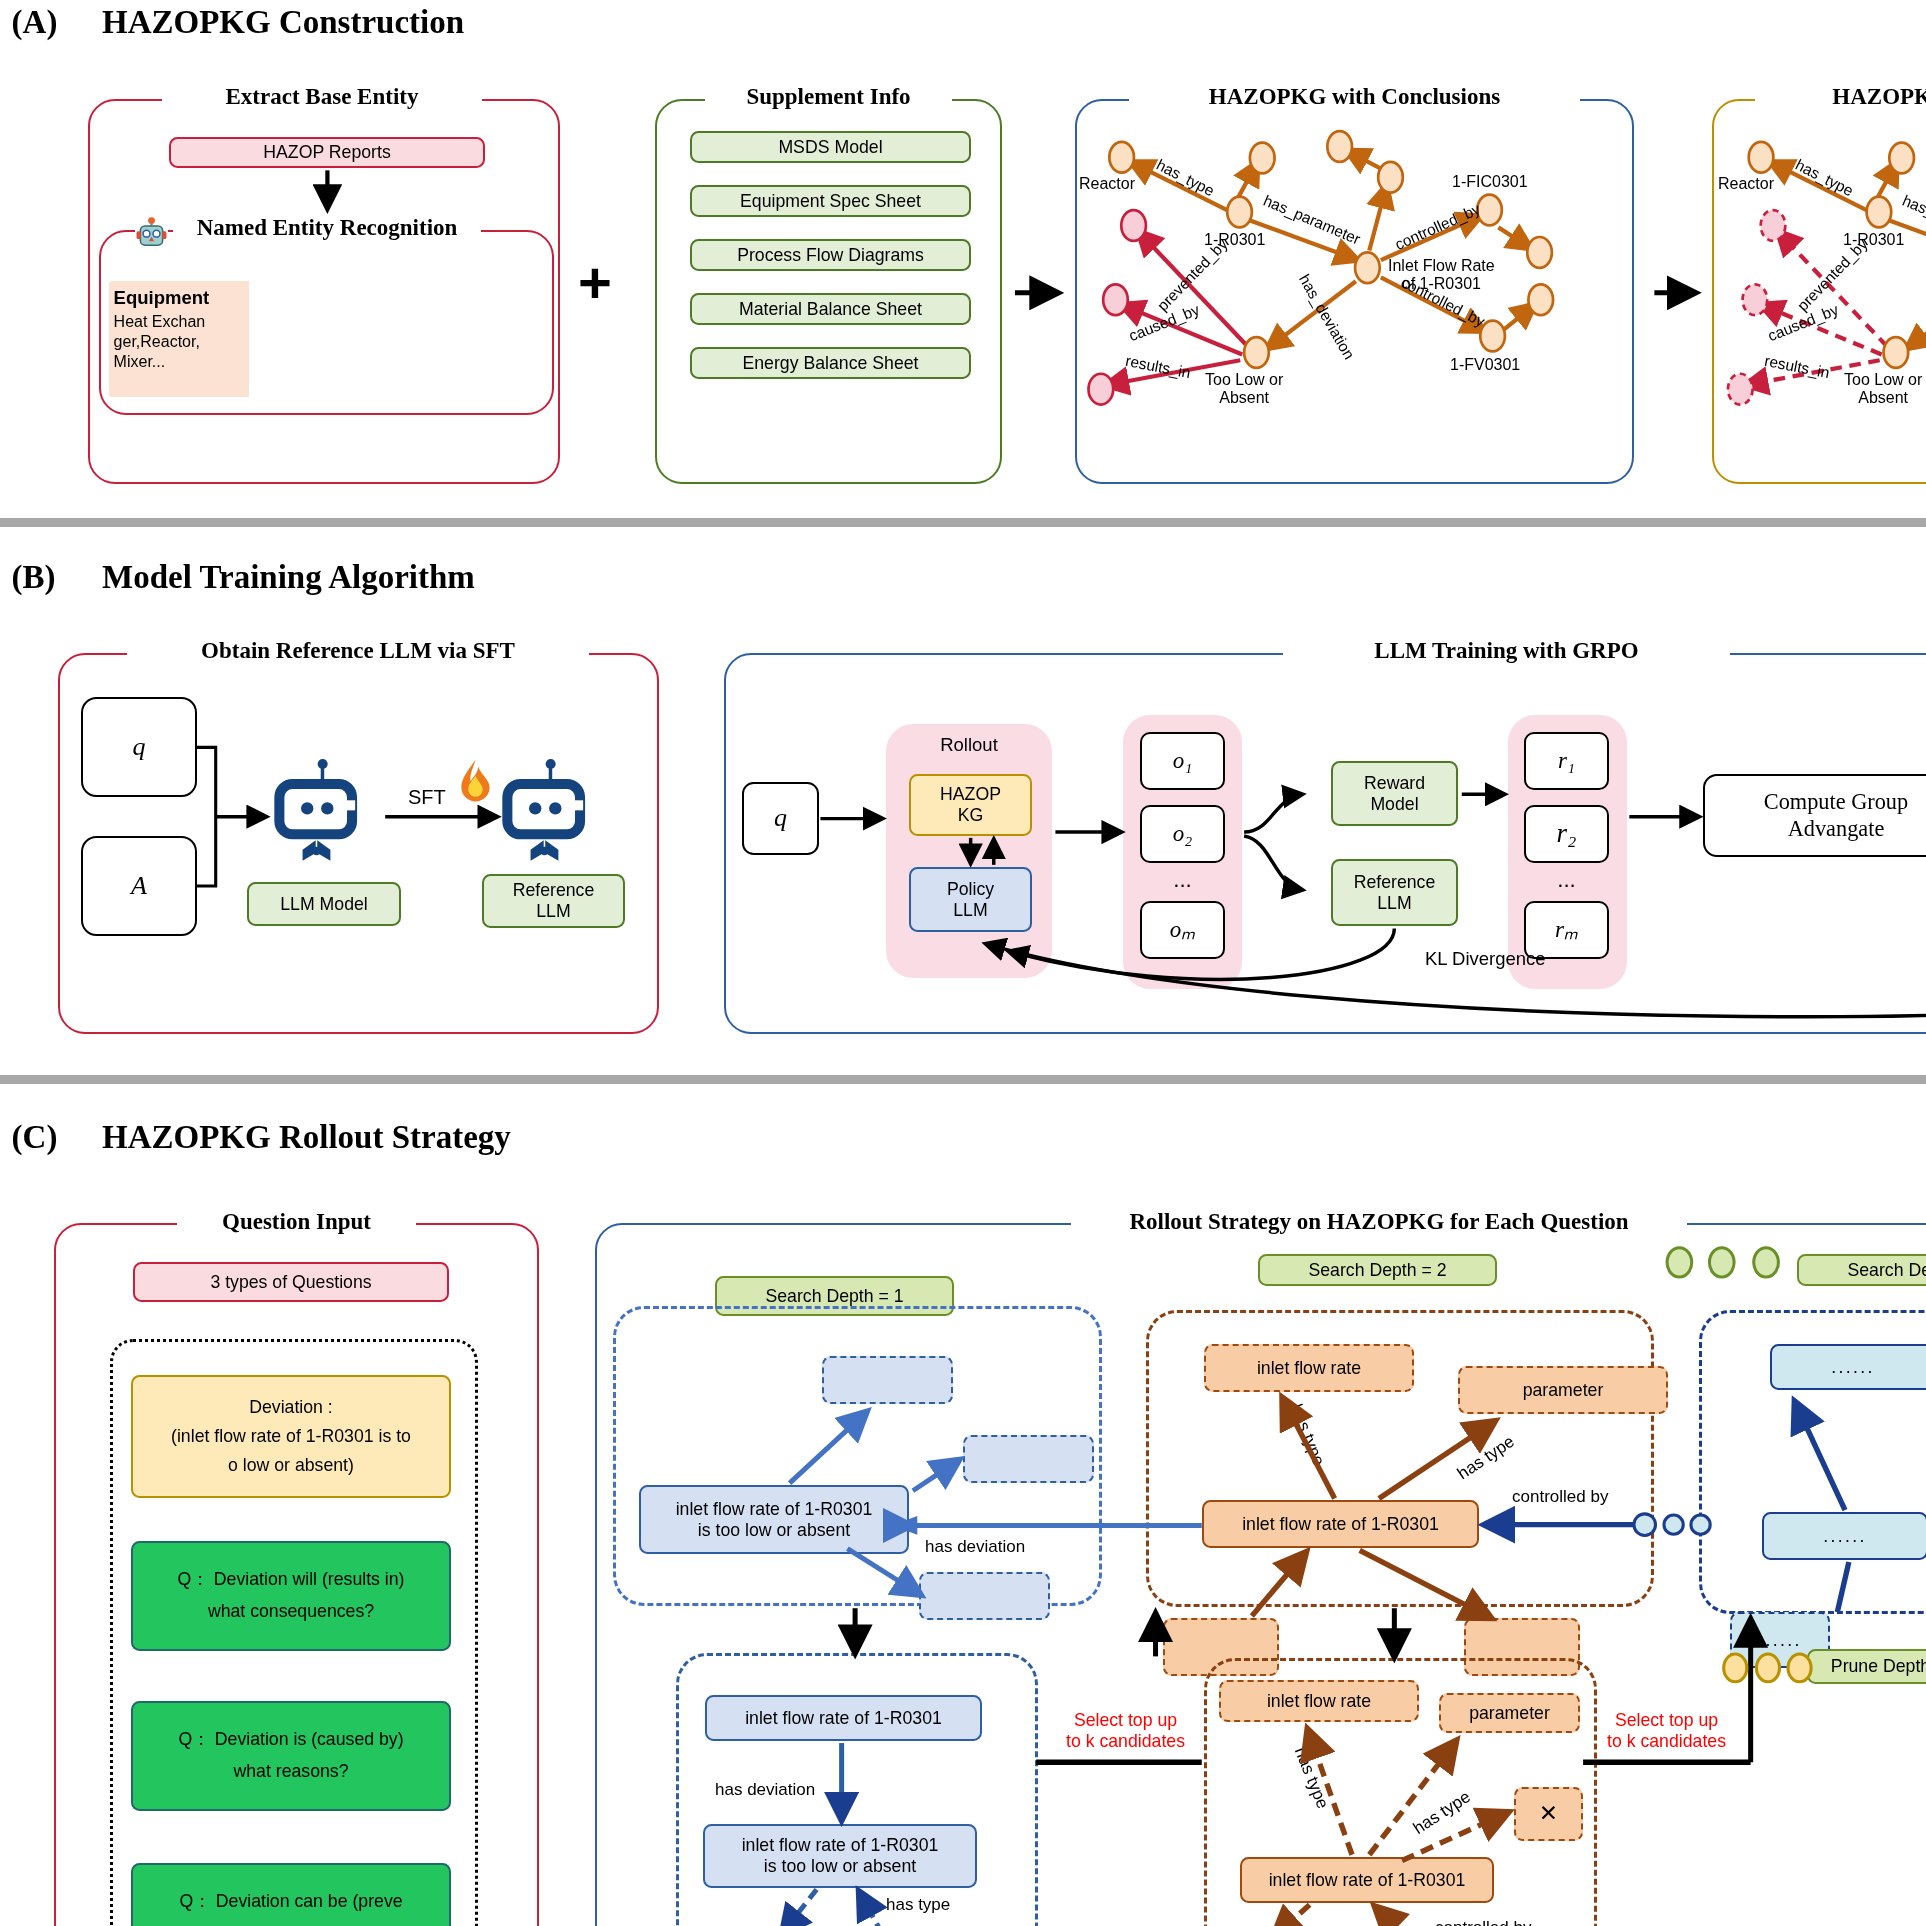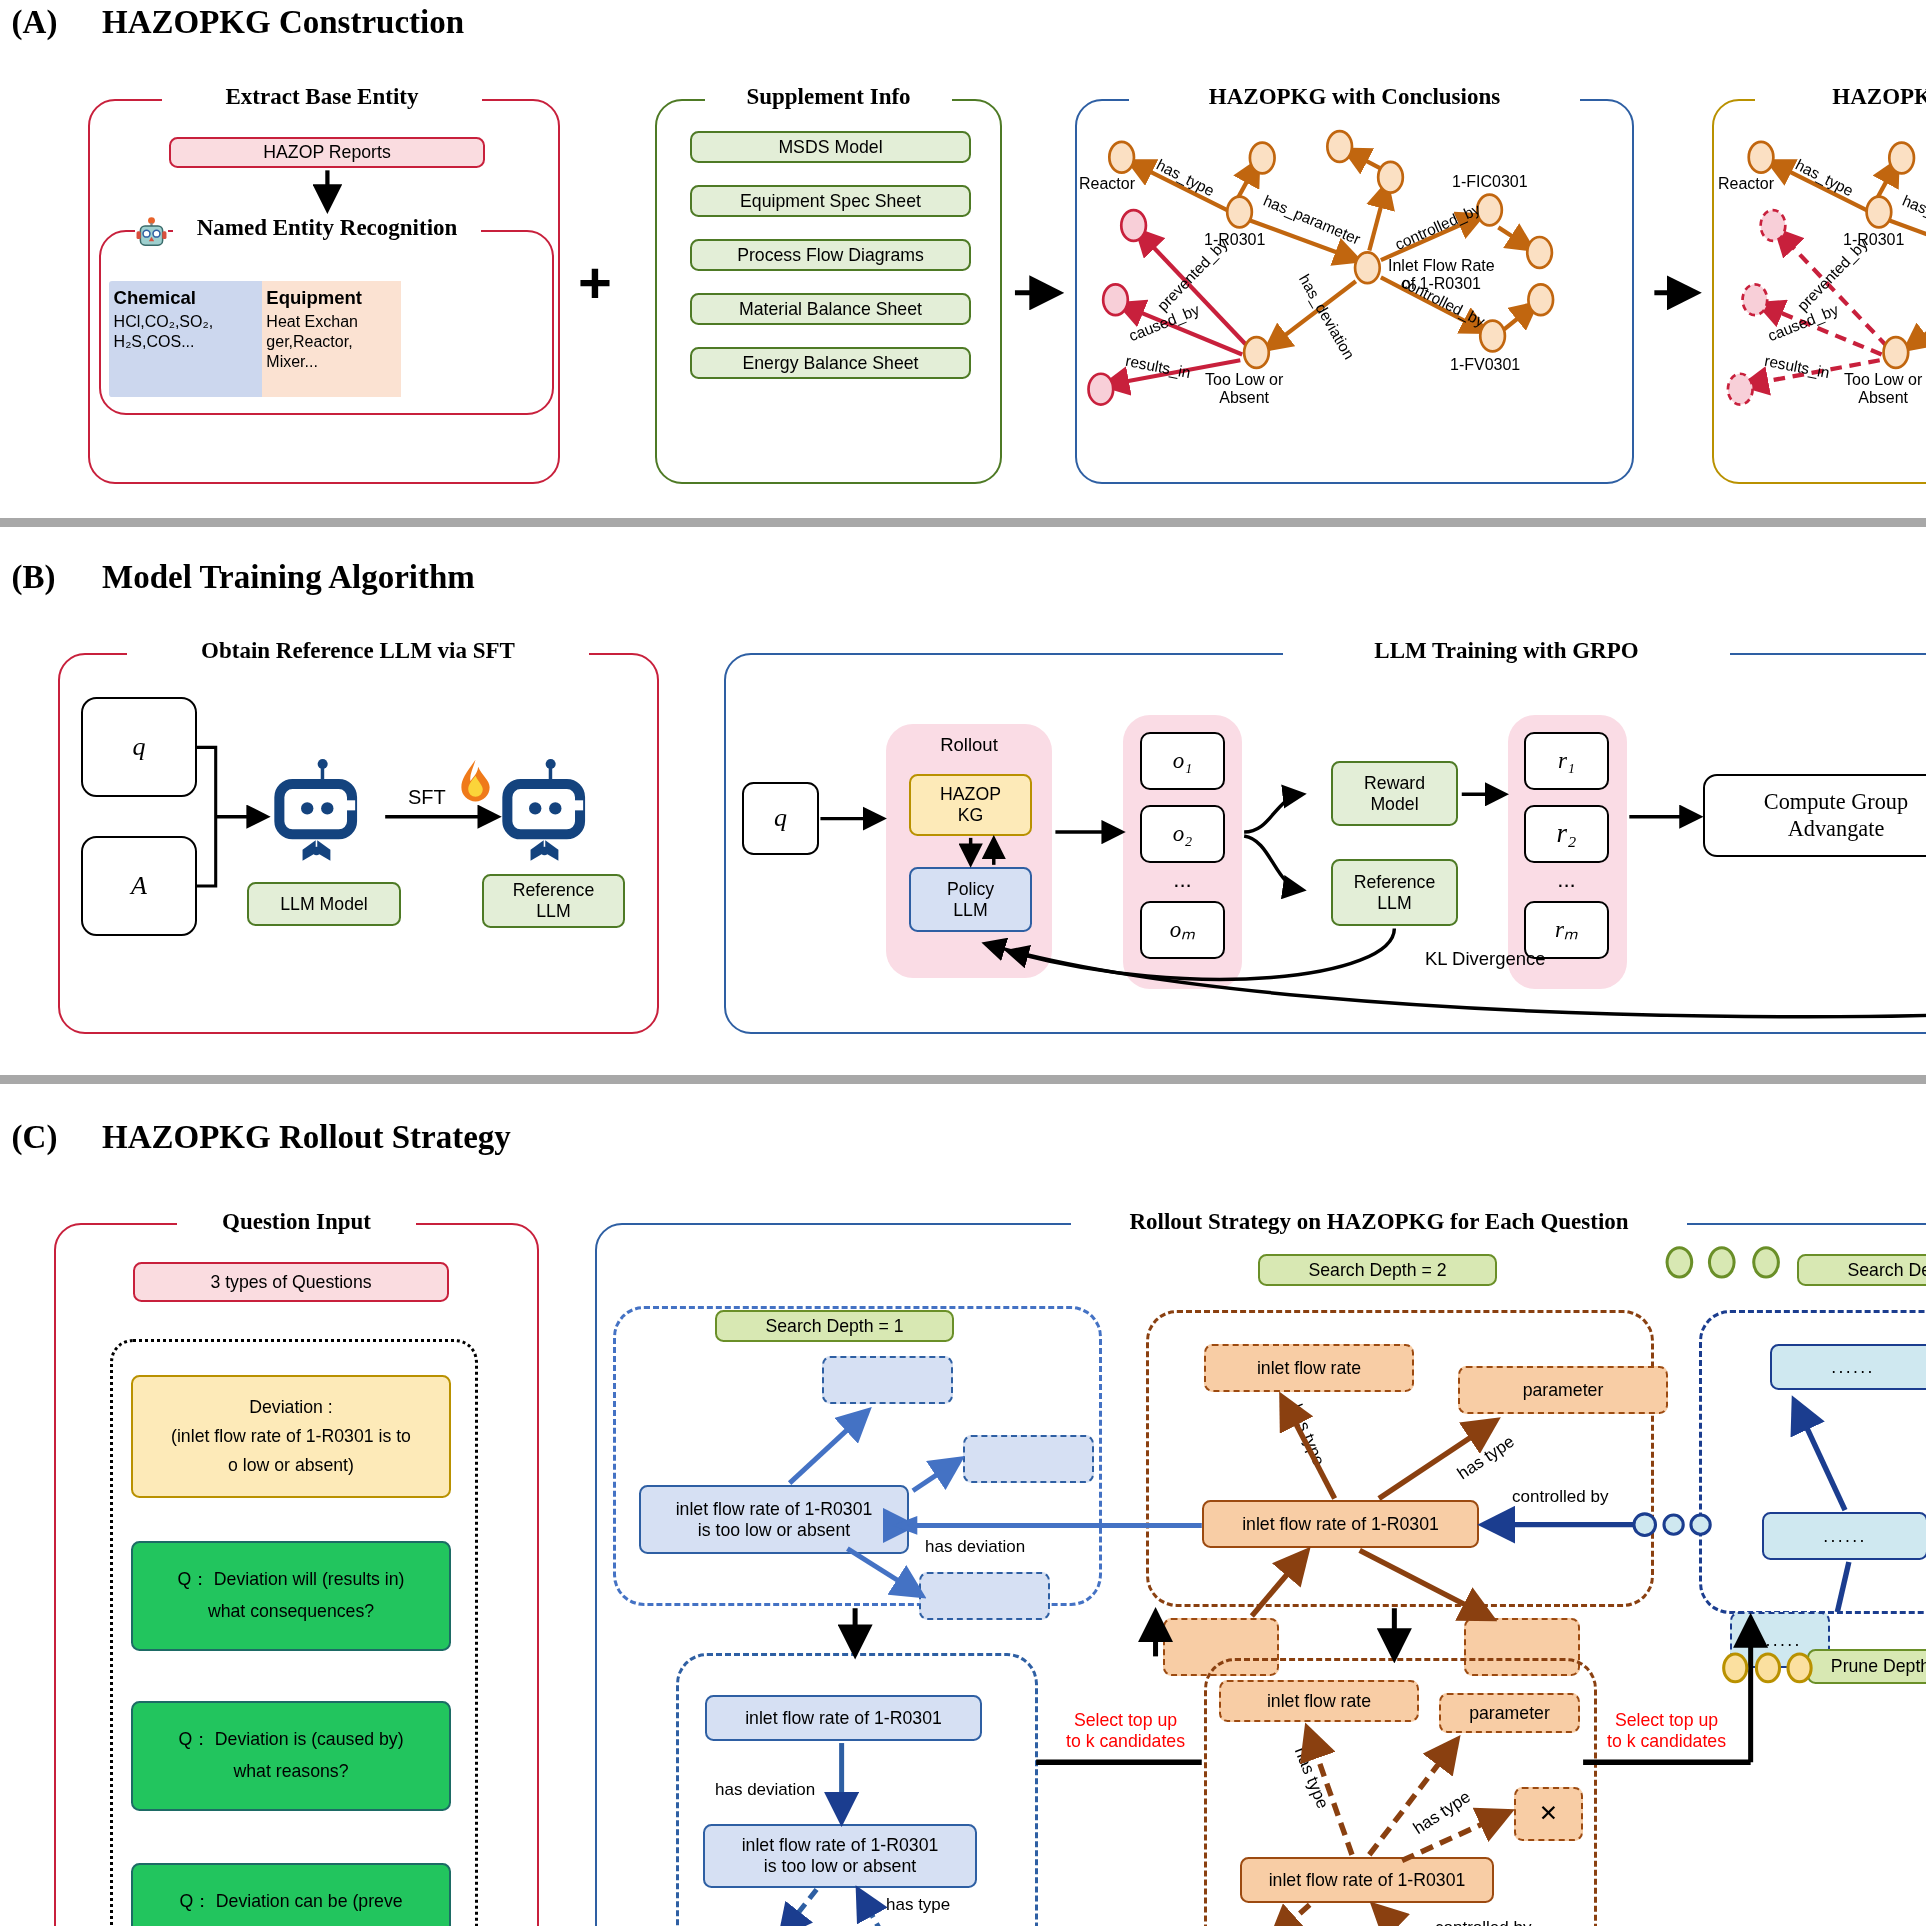--- a/index.html
+++ b/index.html
@@ -98,25 +98,20 @@
     <rect x="4" y="40" width="11" height="20" rx="4" fill="#d94f3d"></rect>
     <rect x="71" y="40" width="11" height="20" rx="4" fill="#d94f3d"></rect>
     <circle cx="30" cy="46" r="9" fill="#fff" stroke="#2e5fa3" stroke-width="4"></circle>
     <circle cx="56" cy="46" r="9" fill="#fff" stroke="#2e5fa3" stroke-width="4"></circle>
     <polygon points="43,54 36,66 50,66" fill="#d94f3d"></polygon>
   </svg>
 </div>
 <div class="abs frame-title" style="left:173px;top:215px;width:308px;">Named  Entity  Recognition</div>
 
 <div class="abs ner" style="left:109px;top:281px;width:435px;height:116px;">
-  <div class="ner-col ner-c1" style="width:33%;">
-    <span class="ner-h">Chemical</span>
-    <span style="white-space:pre-line;">HCl,CO₂,SO₂,
-H₂S,COS...</span>
-  </div>
   <div class="ner-col ner-c2" style="width:30%;">
     <span class="ner-h">Equipment</span>
     <span style="white-space:pre-line;">Heat  Exchan
 ger,Reactor,
 Mixer...</span>
   </div>
 </div>
 
 <div class="abs" style="left:578px;top:254px;font-size:58px;font-weight:bold;color:#000;line-height:1;">+</div>
 
@@ -359,21 +354,21 @@
 <div class="abs box box-cyan" style="left:131px;top:1541px;width:320px;height:110px;white-space:pre-line;line-height:1.8;">Q： Deviation will (results in)
 what consequences?</div>
 <div class="abs box box-cyan" style="left:131px;top:1701px;width:320px;height:110px;white-space:pre-line;line-height:1.8;">Q： Deviation is (caused by)
 what reasons?</div>
 <div class="abs box box-cyan" style="left:131px;top:1863px;width:320px;height:110px;white-space:pre-line;line-height:1.8;">Q： Deviation can be (preve
 nted by) what measures?</div>
 
 <div class="abs frame frame-blue" style="left:595px;top:1223px;width:1674px;height:846px;"></div>
 <div class="abs frame-title" style="left:1071px;top:1209px;width:616px;">Rollout Strategy on HAZOPKG for Each Question</div>
 
-<div class="abs box box-greenish" style="left:715px;top:1310px;width:239px;height:32px;">Search Depth = 1</div>
+<div class="abs box box-greenish" style="left:715px;top:1276px;width:239px;height:40px;">Search Depth = 1</div>
 <div class="abs" style="left:613px;top:1306px;width:489px;height:300px;border:3.5px dashed #4472c4;border-radius:31px;"></div>
 <div class="abs box box-blue dashed" style="left:822px;top:1356px;width:131px;height:48px;"></div>
 <div class="abs box box-blue dashed" style="left:963px;top:1435px;width:131px;height:48px;"></div>
 <div class="abs box box-blue" style="left:639px;top:1485px;width:270px;height:69px;white-space:pre-line;">inlet flow rate of 1-R0301
 is too low or absent</div>
 <div class="abs box box-blue dashed" style="left:919px;top:1572px;width:131px;height:48px;"></div>
 <div class="abs small-lbl" style="left:925px;top:1537px;">has deviation</div>
 
 <div class="abs" style="left:676px;top:1653px;width:362px;height:312px;border:3.5px dashed #2e5fa3;border-radius:31px;"></div>
 <div class="abs box box-blue" style="left:705px;top:1695px;width:277px;height:46px;">inlet flow rate of 1-R0301</div>

